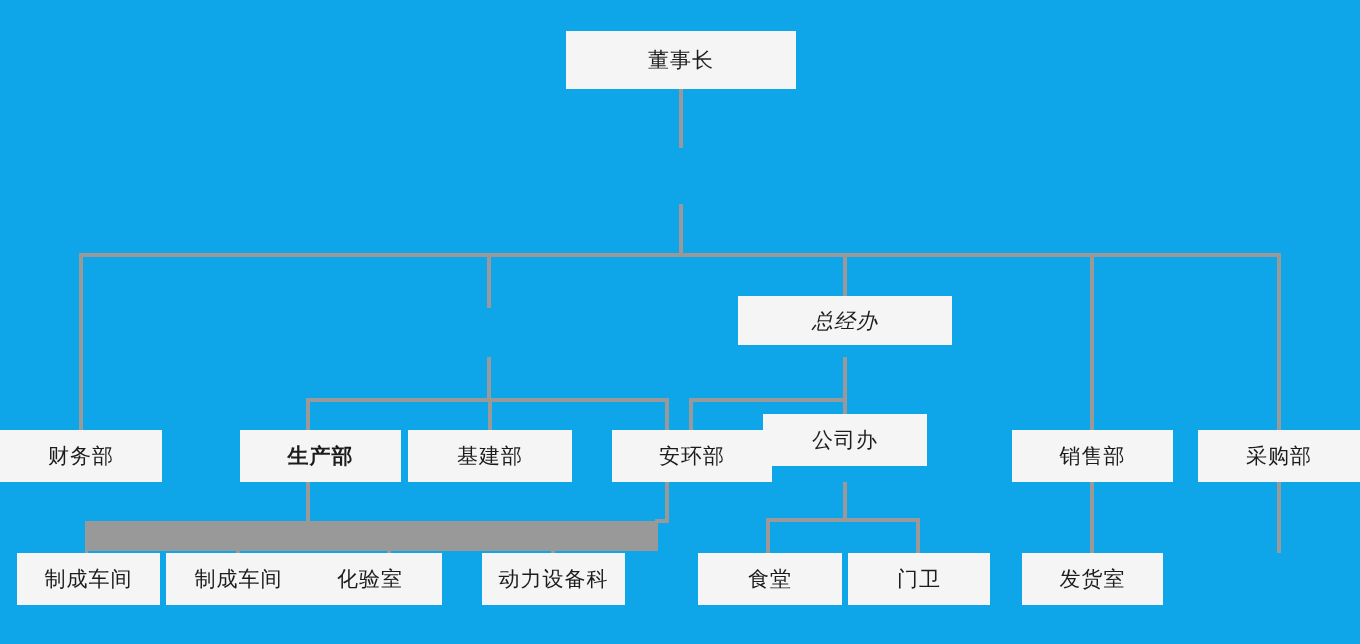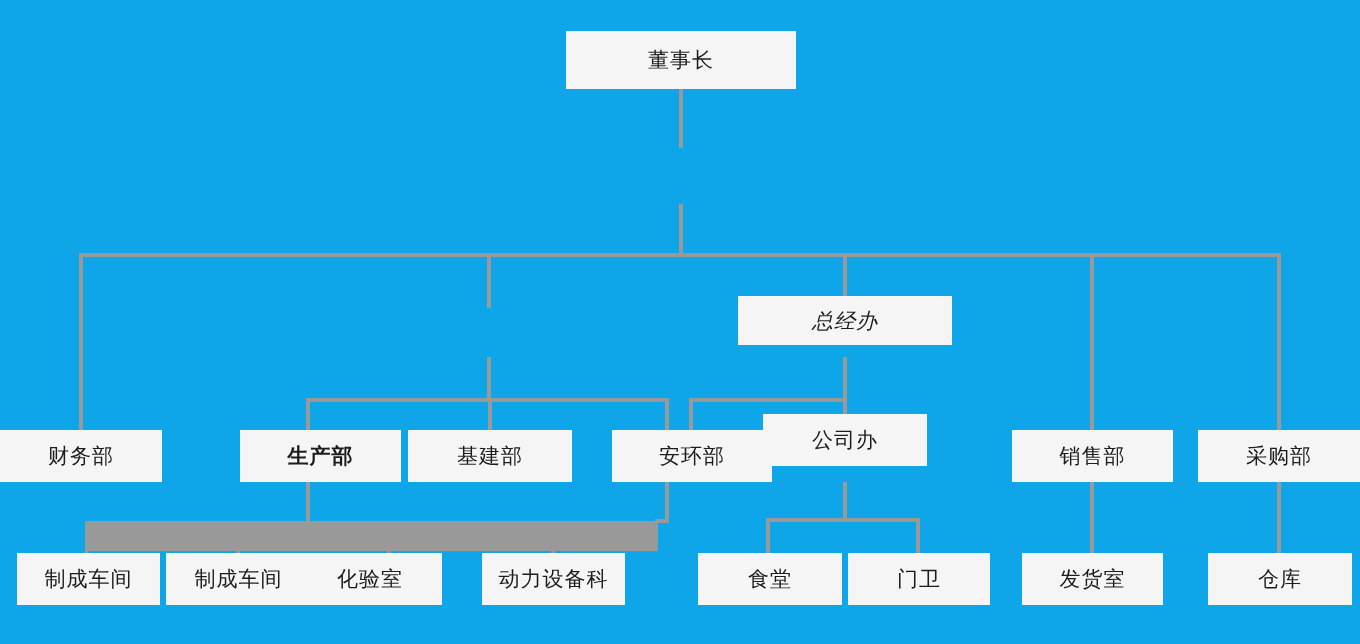--- a/index.html
+++ b/index.html
@@ -124,17 +124,14 @@
   </div>
   <div class="node" style="left:698px; top:553px; width:144px; height:52px;">
     <span class="node-label">食堂</span>
   </div>
   <div class="node" style="left:848px; top:553px; width:142px; height:52px;">
     <span class="node-label">门卫</span>
   </div>
   <div class="node" style="left:1022px; top:553px; width:141px; height:52px;">
     <span class="node-label">发货室</span>
   </div>
-  <div class="node" style="left:1208px; top:553px; width:144px; height:52px;">
-    <span class="node-label">仓库</span>
-  </div>
 
 </div>
 
 </body></html>

